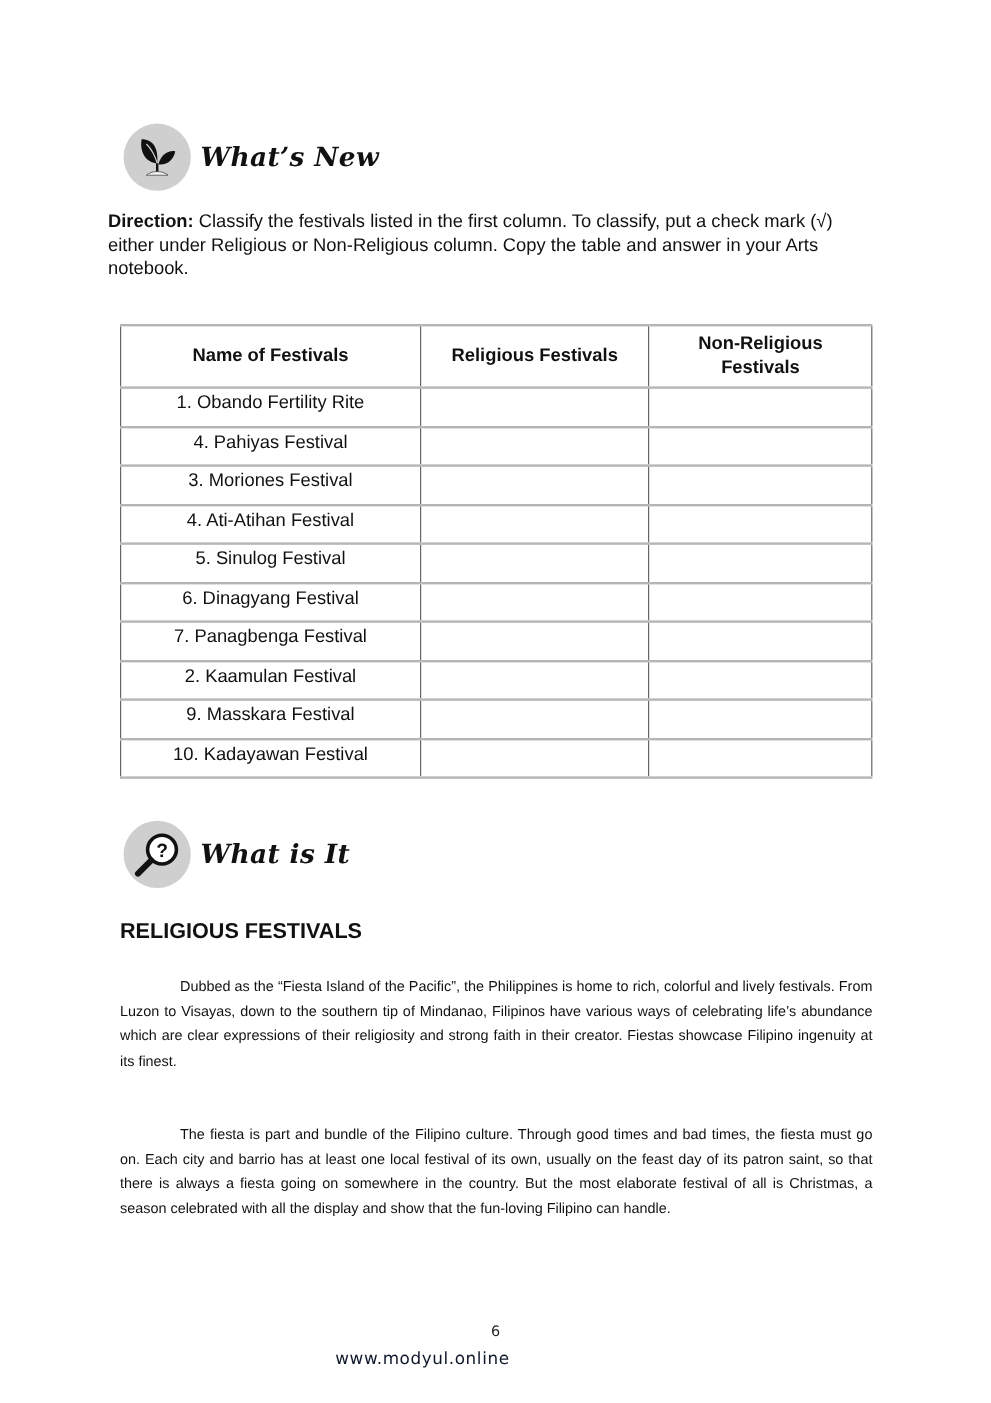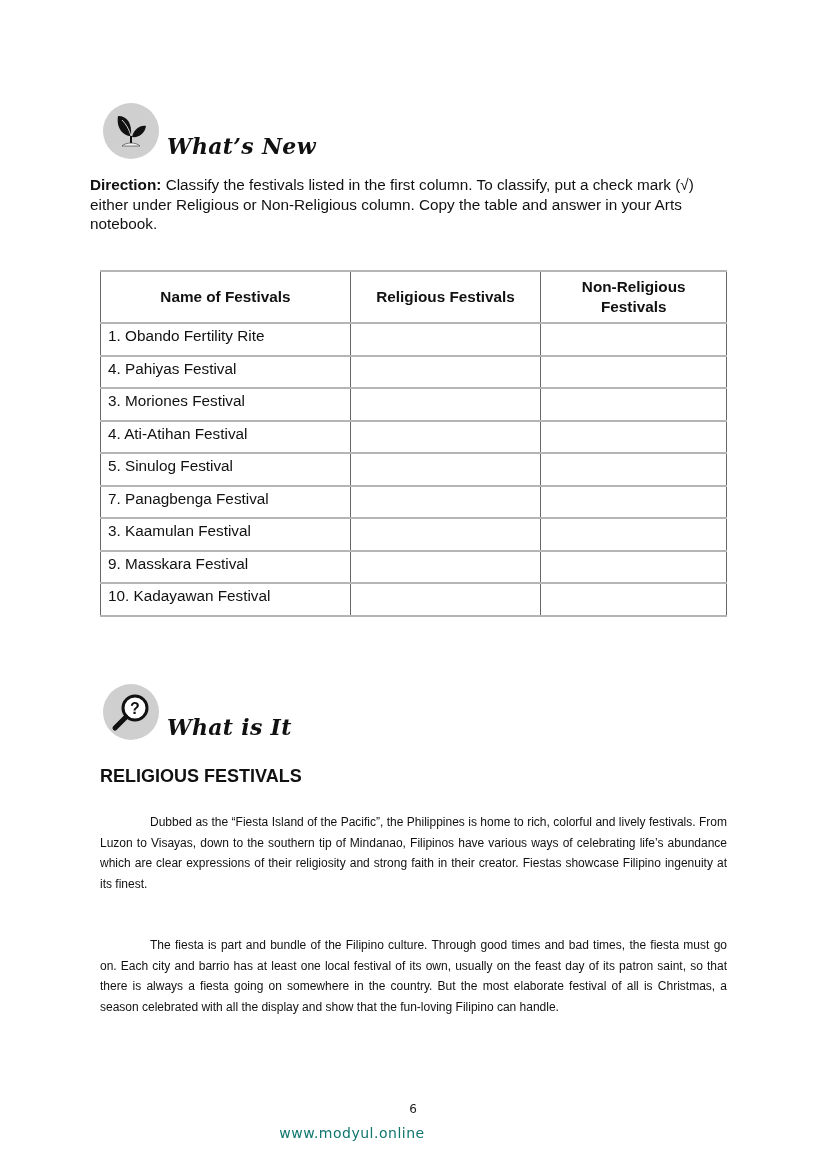--- a/index.html
+++ b/index.html
@@ -1,41 +1,41 @@
 <!DOCTYPE html>
 <html><head>
 <meta charset="utf-8">
 <style>
   html, body { margin: 0; padding: 0; background: #ffffff; }
   body { width: 826px; height: 1169px; position: relative; overflow: hidden;
          font-family: "Liberation Sans", sans-serif; color: #111; }
-  .section-header { position: absolute; left: 103px; display: flex; align-items: flex-end; }
+  .section-header { position: absolute; left: 103px; display: flex; align-items: center; }
   .icon-circle { width: 56px; height: 56px; border-radius: 50%; background: #cfcfcf;
                  display: flex; align-items: center; justify-content: center; }
   .section-title { font-family: "DejaVu Serif", serif; font-weight: bold; font-style: italic;
                    font-size: 22px; margin-left: 8px; color: #111; letter-spacing: 0.3px; }
   .direction { position: absolute; left: 90px; top: 175px; width: 628px;
                font-size: 15.3px; line-height: 19.5px; text-align: left; }
   .direction b { font-weight: bold; }
   table.festivals { position: absolute; left: 100px; top: 270px; width: 627px;
                     border-collapse: collapse; font-size: 15.3px; border-radius: 17px; }
   table.festivals th, table.festivals td {
     border-left: 1.5px solid #666; border-right: 1.5px solid #666;
-    border-top: 2px solid #b5b5b5; border-bottom: 2px solid #b5b5b5; }
+    border-top: 2px solid #b5b5b5; border-bottom: 2px solid #b5b5b5; text-align: center; }
   table.festivals th { height: 50px; font-weight: bold; text-align: center; vertical-align: middle;
                        line-height: 20px; padding: 0 6px; }
   table.festivals td { height: 28.5px; vertical-align: top; padding: 2px 7px 0 7px; line-height: 20px; }
   .col1 { width: 236px; } .col2 { width: 177px; } .col3 { width: 172px; }
   .subheading { position: absolute; left: 100px; top: 766px; font-weight: bold; font-size: 18px; }
   .para { position: absolute; left: 100px; width: 627px; font-size: 12px; line-height: 20.6px;
           text-align: justify; text-indent: 50px; margin: 0; }
   .page-number { position: absolute; top: 1102px; left: 0; width: 826px; text-align: center;
                  font-family: "DejaVu Sans", sans-serif; font-size: 12px; color: #222; }
   .watermark { position: absolute; top: 1125px; left: 0; width: 704px; text-align: center;
-               font-family: "DejaVu Sans", sans-serif; font-size: 14px; color: #0f766e; letter-spacing: 0.5px; }
+               font-family: "DejaVu Sans", sans-serif; font-size: 14px; color: #0f172a; letter-spacing: 0.5px; }
 </style>
 </head>
 <body>
 
 <div class="section-header" style="top:103px;">
   <div class="icon-circle">
     <svg width="42" height="42" viewBox="0 0 42 42">
       <path d="M8 6 C18 6 22 14 21 26 C13 26 6 18 8 6 Z" fill="#111"></path>
       <path d="M12 10 C16 14 19 19 21 26" stroke="#cfcfcf" stroke-width="1" fill="none"></path>
       <path d="M36 16 C30 15 24 19 22 27 C29 28 35 23 36 16 Z" fill="#111"></path>
@@ -78,26 +78,31 @@
         <td>4. Ati-Atihan Festival</td>
         <td></td>
         <td></td>
       </tr>
     <tr>
         <td>5. Sinulog Festival</td>
         <td></td>
         <td></td>
       </tr>
     <tr>
+        <td>6. Dinagyang Festival</td>
+        <td></td>
+        <td></td>
+      </tr>
+    <tr>
         <td>7. Panagbenga Festival</td>
         <td></td>
         <td></td>
       </tr>
     <tr>
-        <td>3. Kaamulan Festival</td>
+        <td>2. Kaamulan Festival</td>
         <td></td>
         <td></td>
       </tr>
     <tr>
         <td>9. Masskara Festival</td>
         <td></td>
         <td></td>
       </tr>
     <tr>
         <td>10. Kadayawan Festival</td>

